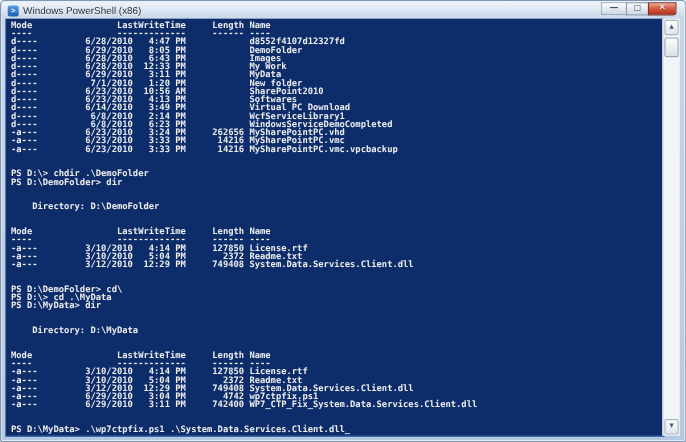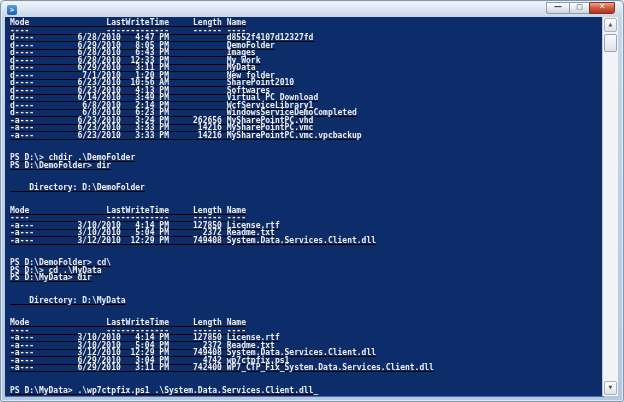--- a/index.html
+++ b/index.html
@@ -9,37 +9,38 @@
   .app-icon{width:10px;height:10px;margin-right:4px;border-radius:2px;background:linear-gradient(#5a9be0,#1e5fb4);color:#fff;font:bold 7px/10px "DejaVu Sans Mono",monospace;text-align:center;flex:0 0 auto;}
   .title-text{font-size:9px;color:#1d2a39;text-shadow:0 1px 1px rgba(255,255,255,.8);white-space:nowrap;}
   .caption-buttons{position:absolute;top:1px;right:8px;display:flex;}
   .cap-btn{height:12px;border:1px solid #8b9cb0;background:linear-gradient(#fdfdfe,#e6ebf1 45%,#ced6df);display:flex;align-items:center;justify-content:center;box-sizing:border-box;cursor:default;}
   .cap-btn.min{width:23px;border-radius:0 0 0 3px;border-right:none;}
   .cap-btn.max{width:20px;border-right:none;}
   .cap-btn.close{width:26px;border-radius:0 0 3px 0;background:linear-gradient(#f0a492,#d75f43 45%,#b1321c);border-color:#7e3325;}
   .glyph{font:bold 8px/8px "DejaVu Sans",sans-serif;color:#37495c;transform:translateY(-1px);}
   .cap-btn.max .glyph{font-size:7px;}
   .cap-btn.close .glyph{color:#fff;font-size:8px;text-shadow:0 1px 1px rgba(0,0,0,.4);}
-  .console{position:absolute;left:4px;top:16px;width:599px;height:379px;background:#0c2d69;border-bottom:1px solid #3f6fb8;overflow:hidden;text-decoration:underline;}
+  .console{position:absolute;left:4px;top:16px;width:599px;height:379px;background:#0c2d69;border-bottom:1px solid #3f6fb8;overflow:hidden;}
   .console pre{margin:0;padding:2px 0 0 5px;font:bold 8px/7.5px "DejaVu Sans Mono",monospace;letter-spacing:0;color:#eeedf0;white-space:pre;}
   .scrollbar{position:absolute;right:5px;top:16px;width:16px;height:379px;background:#f2f4f7;border-left:1px solid #c2c9d2;box-sizing:border-box;}
   .sb-btn{position:absolute;left:1px;right:1px;height:14px;background:linear-gradient(#fefefe,#dfe4ea);border:1px solid #aab2bd;border-radius:2px;box-sizing:border-box;text-align:center;}
   .sb-btn .glyph{font-size:5px;line-height:11px;color:#4a5564;display:block;transform:none;}
   .sb-up{top:1px;}
   .sb-down{bottom:1px;}
   .sb-thumb{position:absolute;left:1px;right:1px;top:17px;height:18px;background:linear-gradient(#fafbfc,#dde2e8);border:1px solid #9aa3af;border-radius:2px;box-sizing:border-box;}
 </style>
 </head>
 <body>
 
 <div class="stage">
   <div class="window">
 
     <div class="titlebar">
       <span class="app-icon">&gt;</span>
+      <span class="title-text">Windows PowerShell (x86)</span>
     </div>
 
     <div class="caption-buttons">
       <div class="cap-btn min">
         <span class="glyph">—</span>
       </div>
       <div class="cap-btn max">
         <span class="glyph">□</span>
       </div>
       <div class="cap-btn close">

